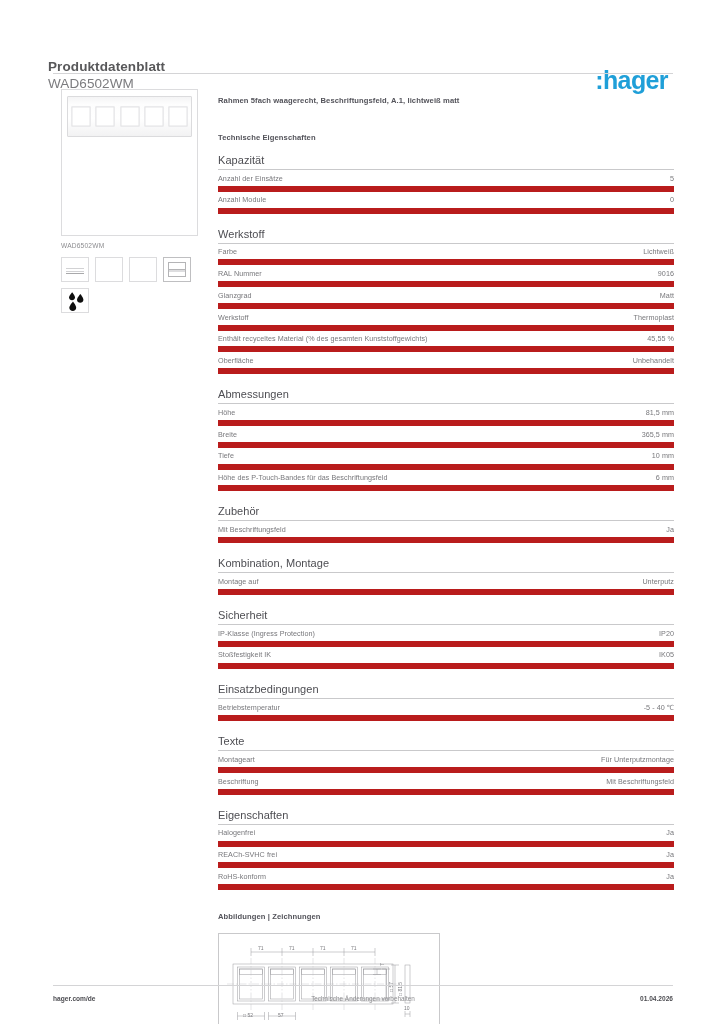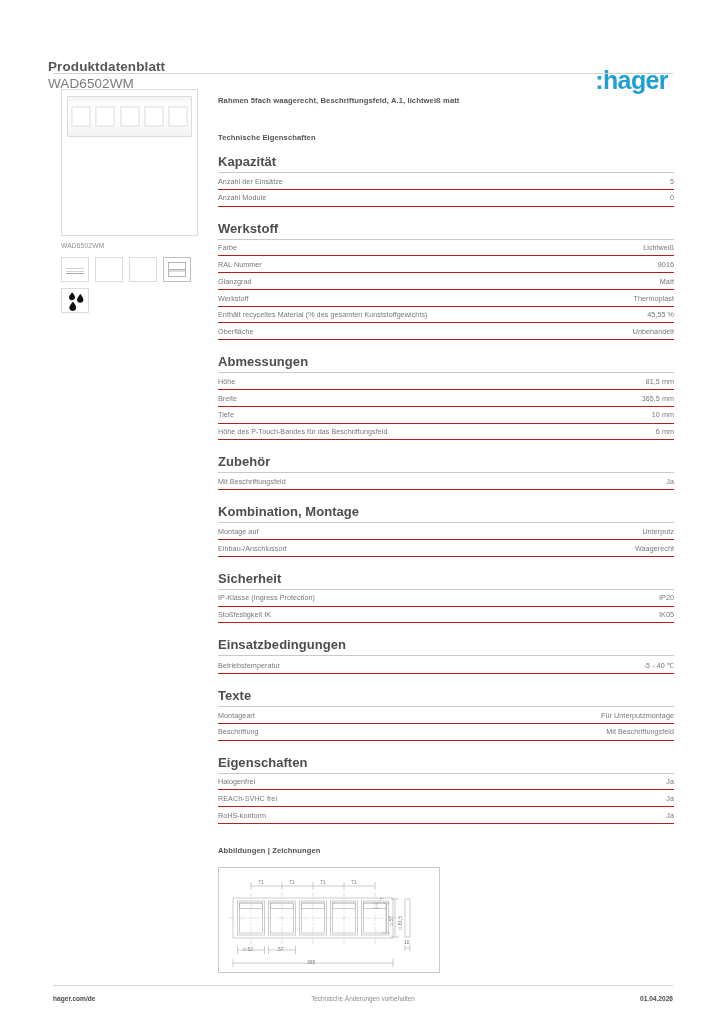--- a/index.html
+++ b/index.html
@@ -99,29 +99,29 @@
     font-size: 7.6px; font-weight: bold; color: #53535a;
     letter-spacing: .1px; margin-bottom: 28px;
   }
   .tech-head {
     font-size: 7.6px; font-weight: bold; color: #53535a;
     letter-spacing: .1px; margin-bottom: 12px;
   }
 
   .group { margin-bottom: 14px; }
   .group-title {
-    font-size: 13px; font-weight: bold; color: #4d4d52;
+    font-size: 11px; font-weight: normal; color: #4d4d52;
     letter-spacing: .05px; padding-bottom: 3px;
     border-bottom: 1px solid #c9c9cb;
   }
   .row {
     display: flex; justify-content: space-between; align-items: baseline;
     font-size: 7.2px; color: #77777b;
     padding: 3.6px 0 3.2px 0;
-    border-bottom: 1px solid #b91c1c;
+    border-bottom: 6px solid #b91c1c;
     letter-spacing: .05px;
   }
   .row .label { white-space: nowrap; }
   .row .value { text-align: right; white-space: nowrap; }
 
   
   .draw-sect { margin-top: 22px; }
   .draw-title {
     font-size: 7.6px; font-weight: bold; color: #53535a; letter-spacing: .1px;
   }
@@ -270,24 +270,20 @@
             <span class="label">Mit Beschriftungsfeld</span>
             <span class="value">Ja</span>
           </div>
         </div>
         <div class="group">
           <div class="group-title">Kombination, Montage</div>
           <div class="row">
             <span class="label">Montage auf</span>
             <span class="value">Unterputz</span>
           </div>
-          <div class="row">
-            <span class="label">Einbau-/Anschlussort</span>
-            <span class="value">Waagerecht</span>
-          </div>
         </div>
         <div class="group">
           <div class="group-title">Sicherheit</div>
           <div class="row">
             <span class="label">IP-Klasse (Ingress Protection)</span>
             <span class="value">IP20</span>
           </div>
           <div class="row">
             <span class="label">Stoßfestigkeit IK</span>
             <span class="value">IK05</span>

